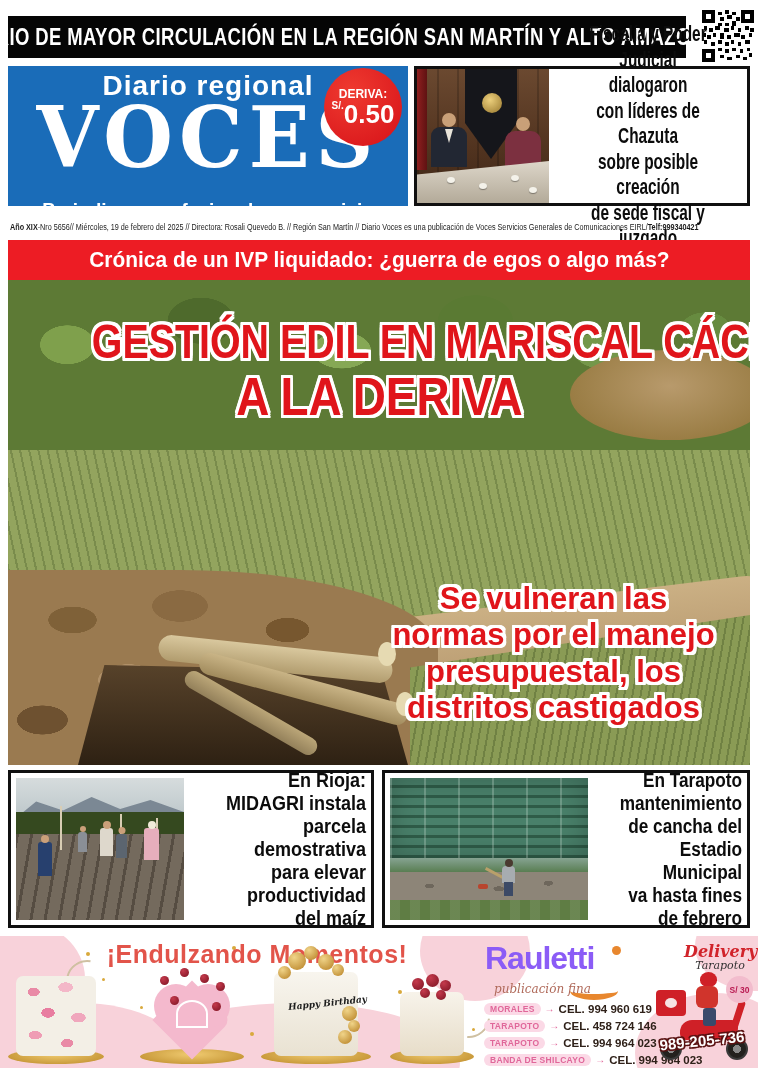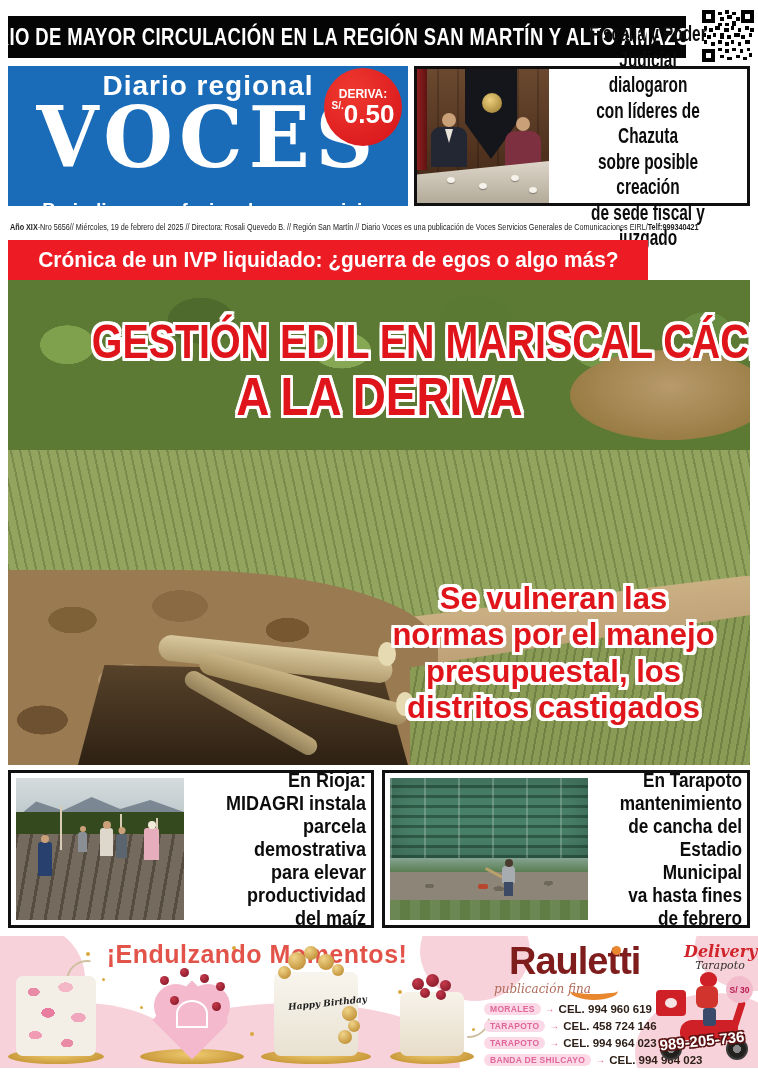--- a/index.html
+++ b/index.html
@@ -49,21 +49,21 @@
   .mp-cup { position:absolute; width:8px; height:6px; border-radius:50%; background:#f4f2ea; box-shadow:0 1px 1px rgba(0,0,0,0.35); }
   .top-headline { flex:1; display:flex; align-items:center; justify-content:center; text-align:center; }
   .top-headline .cond { font-size:22px; font-weight:bold; line-height:1.16; transform:scaleX(0.70); white-space:pre-line; color:#0c0c0c; }
 
   
   .folio { position:absolute; left:10px; top:216px; width:744px; color:#1a1a1a; }
   .folio .cond { font-size:8.5px; transform:scaleX(0.85); transform-origin:left center; }
   .folio b { font-weight:bold; }
 
   
-  .kicker-bar { position:absolute; left:8px; top:240px; width:640px; height:40px; background:#ed1c24; color:#fff;
+  .kicker-bar { position:absolute; left:8px; top:240px; width:742px; height:40px; background:#ed1c24; color:#fff;
                 display:flex; align-items:center; justify-content:center; }
   .kicker-bar .cond { font-size:22px; font-weight:bold; transform:scaleX(0.95); }
 
   
   .main-photo { position:absolute; left:8px; top:280px; width:742px; height:485px; overflow:hidden; background:#8e9a52; }
   .foliage { position:absolute; left:0; top:0; width:100%; height:185px; background-color:#5d7a35;
     background-image:
       radial-gradient(45px 32px at 8% 35%, #7fa04c 0 60%, transparent 61%),
       radial-gradient(55px 38px at 26% 22%, #4e6a2c 0 60%, transparent 61%),
       radial-gradient(48px 30px at 45% 38%, #86a855 0 60%, transparent 61%),
@@ -165,21 +165,21 @@
   .swirl { position:absolute; width:42px; height:42px; border:2.5px solid #cfc0a2; border-color:#cfc0a2 transparent transparent transparent; border-radius:50%; }
   .slogan { position:absolute; left:92px; top:4px; width:330px; text-align:center; font-size:25px; font-weight:600;
             color:#e2544a; letter-spacing:0.5px; }
   .plate { position:absolute; bottom:0; left:50%; transform:translateX(-50%); height:15px; border-radius:50%;
            background:radial-gradient(ellipse at 50% 35%, #f0cb71, #bb8826); }
   .cakebody { position:absolute; left:50%; transform:translateX(-50%); border-radius:7px; }
   .cherry { position:absolute; width:9px; height:9px; border-radius:50%; background:radial-gradient(circle at 35% 30%, #c43a4c, #7c1322); }
   .goldball { position:absolute; border-radius:50%; background:radial-gradient(circle at 35% 30%, #f0d489, #b67f22); }
   .cake-script { position:absolute; font-family:"DejaVu Serif", serif; font-style:italic; font-weight:bold;
                  font-size:9px; color:#1c1c1c; transform:rotate(-6deg); }
-  .brand { position:absolute; left:509px; top:4px; font-size:38px; font-weight:bold; color:#7f1d1d; letter-spacing:-1px; }
+  .brand { position:absolute; left:485px; top:4px; font-size:32px; font-weight:bold; color:#8b5cf6; letter-spacing:-1px; }
   .brand-smile { position:absolute; left:570px; top:46px; width:48px; height:18px; border-bottom:6px solid #e8872e; border-radius:50%; }
   .brand-dot { position:absolute; left:612px; top:10px; width:9px; height:9px; border-radius:50%; background:#e8872e; }
   .brand-tagline { position:absolute; left:494px; top:46px; font-family:"DejaVu Serif", serif; font-style:italic;
                    font-size:12px; color:#b06a5a; }
   .contacts { position:absolute; left:484px; top:64px; width:200px; }
   .c-row { display:flex; align-items:center; gap:4px; height:17px; }
   .c-place { background:#fbd9e6; color:#e0679a; font-size:8.5px; font-weight:bold; padding:1px 6px; border-radius:8px;
              letter-spacing:0.3px; white-space:nowrap; }
   .c-arrow { color:#e0679a; font-size:10px; }
   .c-phone { font-size:11.5px; font-weight:bold; color:#2f2119; white-space:nowrap; }

